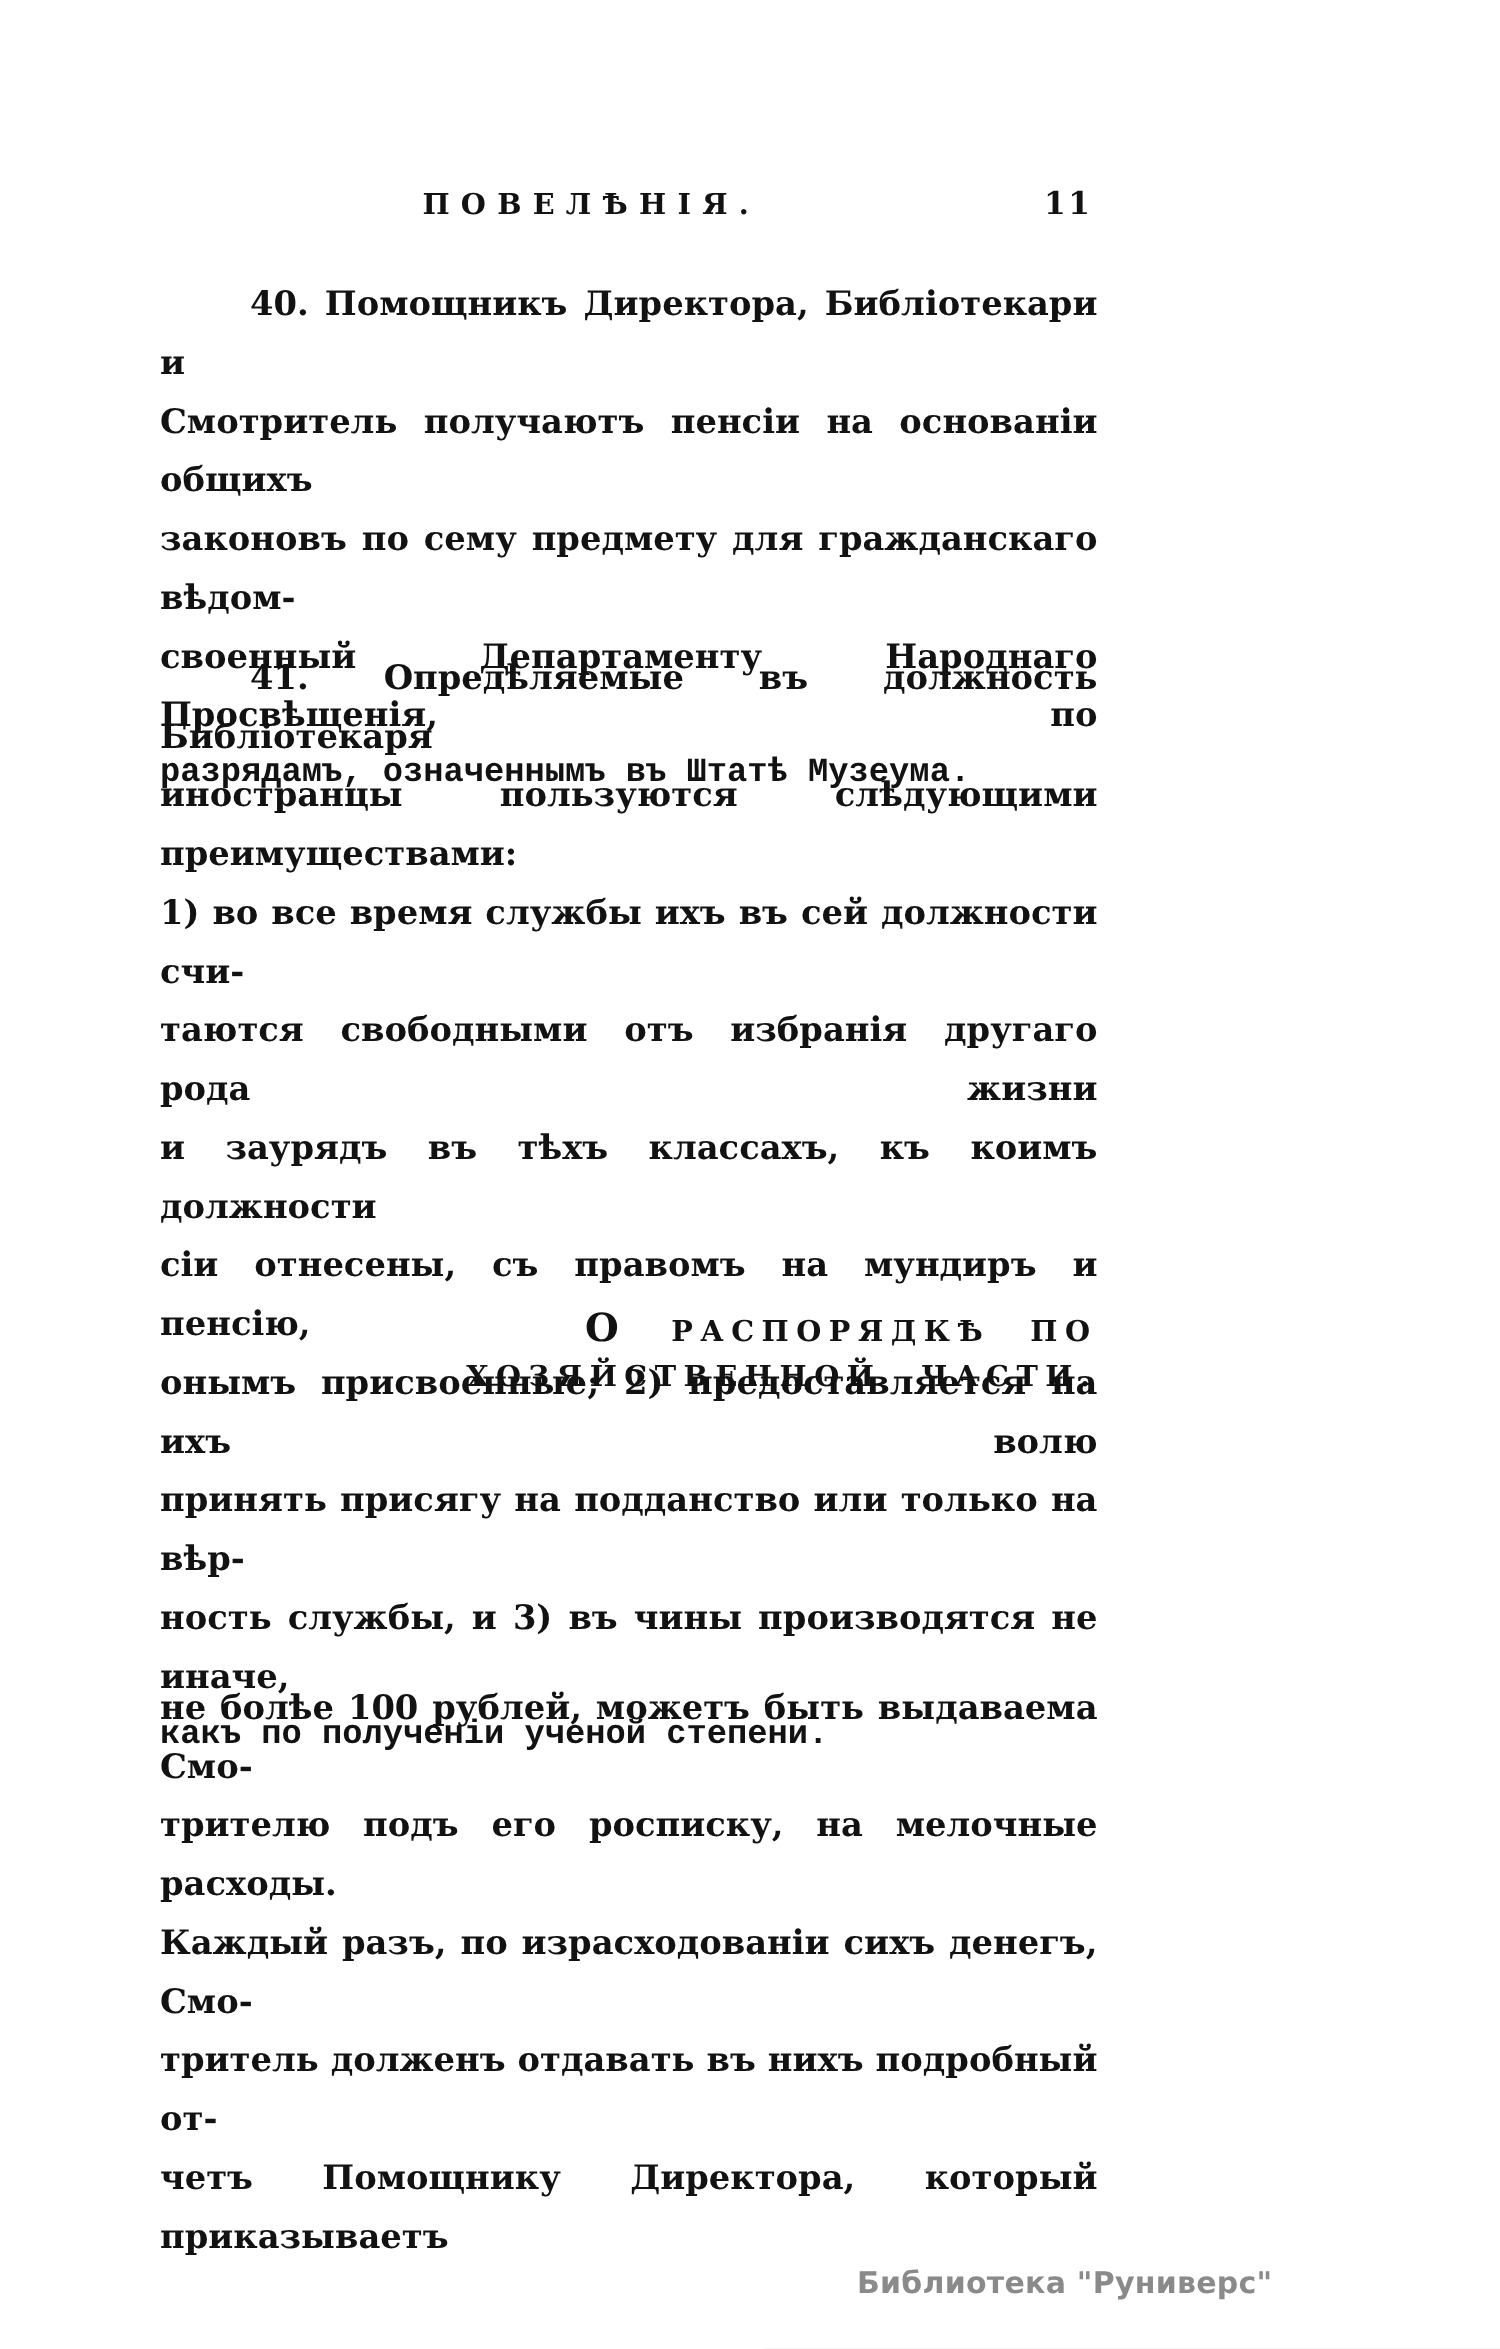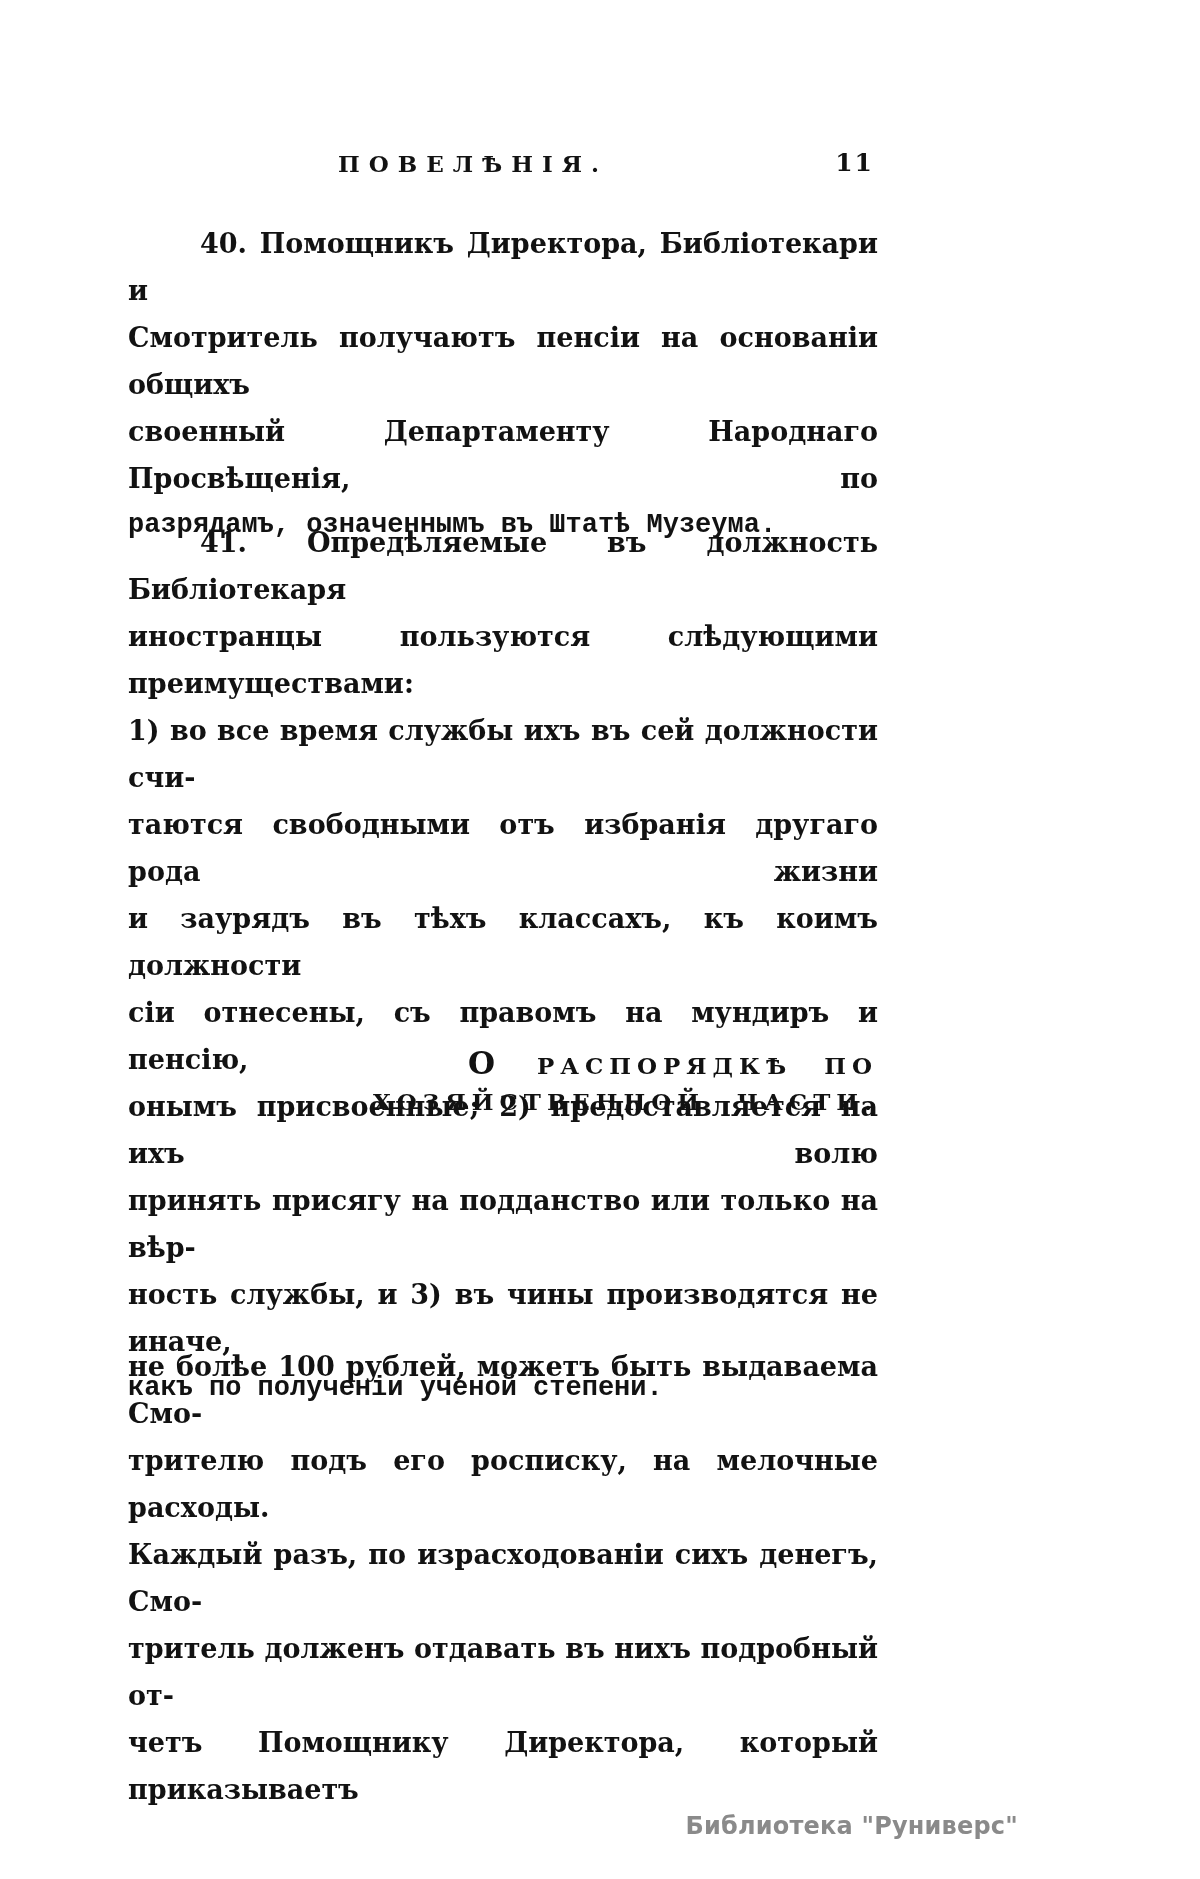--- a/index.html
+++ b/index.html
@@ -98,20 +98,21 @@
   <div class="textblock">
 
     <div class="header-row">
       <div class="running-title">ПОВЕЛѢНІЯ.</div>
       <div class="page-number">11</div>
     </div>
 
     <div class="para" style="top:220px">
       <div class="line first">40. Помощникъ Директора, Библіотекари и</div>
       <div class="line">Смотритель получаютъ пенсіи на основаніи общихъ</div>
+      <div class="line">законовъ по сему предмету для гражданскаго вѣдом-</div>
       <div class="line">своенный Департаменту Народнаго Просвѣщенія, по</div>
       <div class="line last">разрядамъ, означеннымъ въ Штатѣ Музеума.</div>
     </div>
 
     <div class="para" style="top:519px">
       <div class="line first">41. Опредѣляемые въ должность Библіотекаря</div>
       <div class="line">иностранцы пользуются слѣдующими преимуществами:</div>
       <div class="line">1) во все время службы ихъ въ сей должности счи-</div>
       <div class="line">таются свободными отъ избранія другаго рода жизни</div>
       <div class="line">и заурядъ въ тѣхъ классахъ, къ коимъ должности</div>

